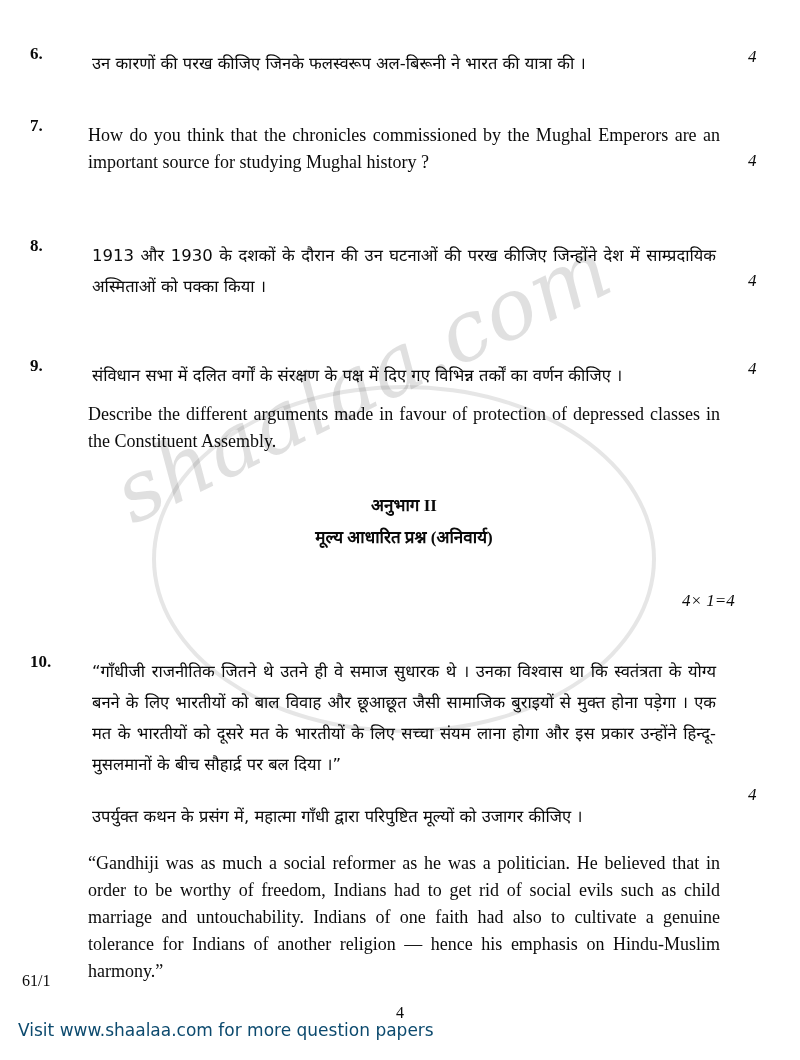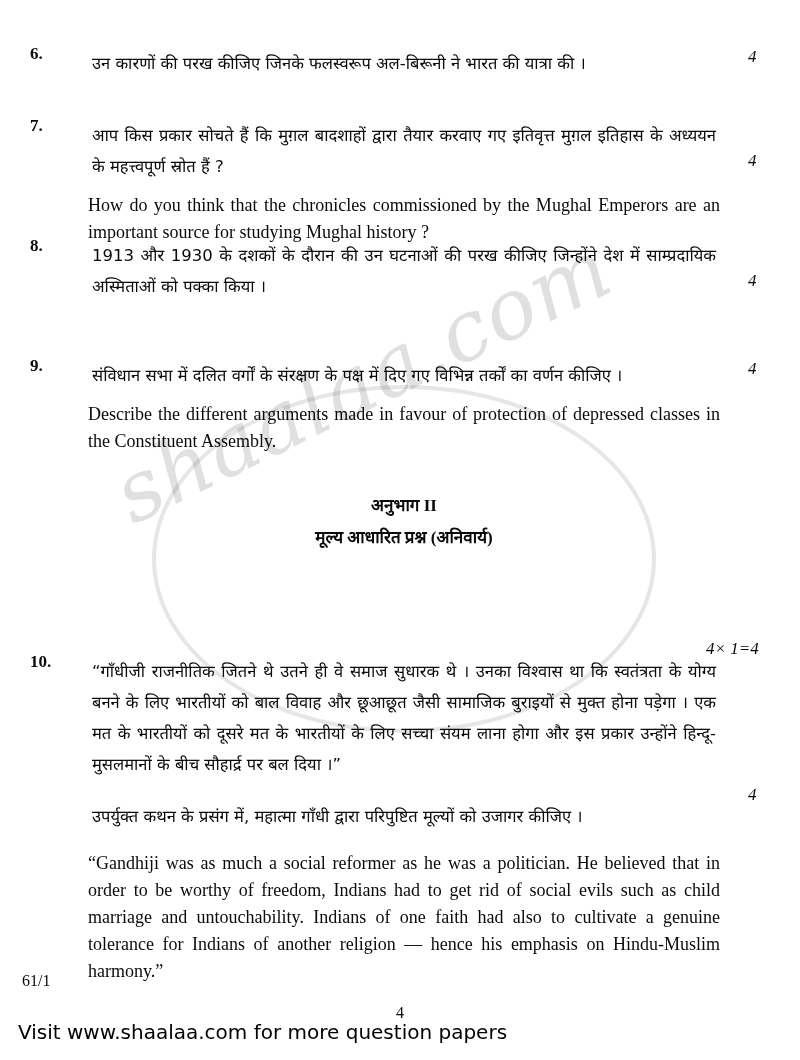--- a/index.html
+++ b/index.html
@@ -147,22 +147,22 @@
     width: 800px;
     text-align: center;
     font-family: "Liberation Serif", "DejaVu Serif", serif;
     font-size: 16px;
   }
   #footer-banner {
     position: absolute;
     left: 18px;
     top: 1020px;
     font-family: "DejaVu Sans", "Liberation Sans", sans-serif;
-    font-size: 20px;
-    color: #000000;
+    font-size: 17px;
+    color: #0c4a6e;
     white-space: nowrap;
     z-index: 5;
   }
 </style>
 </head>
 <body>
 
 <div id="page">
 
   <div id="watermark">
@@ -177,21 +177,20 @@
       <div class="qbody">
         <p class="hi nojust">उन कारणों की परख कीजिए जिनके फलस्वरूप अल-बिरूनी ने भारत की यात्रा की ।</p>
         <div class="gap-sm"></div>
       </div>
       <div class="marks" style="top:3px;">4</div>
     </div>
 
     <div class="qblock" style="top:116px;">
       <div class="qnum">7.</div>
       <div class="qbody">
-        <p class="hi">आप किस प्रकार सोचते हैं कि मुग़ल बादशाहों द्वारा तैयार करवाए गए इतिवृत्त मुग़ल इतिहास के अध्ययन के महत्त्वपूर्ण स्रोत हैं ?</p>
         <div class="gap-sm"></div>
         <p class="en">How do you think that the chronicles commissioned by the Mughal Emperors are an important source for studying Mughal history ?</p>
       </div>
       <div class="marks" style="top:35px;">4</div>
     </div>
 
     <div class="qblock" style="top:236px;">
       <div class="qnum">8.</div>
       <div class="qbody">
         <p class="hi">1913 और 1930 के दशकों के दौरान की उन घटनाओं की परख कीजिए जिन्होंने देश में साम्प्रदायिक अस्मिताओं को पक्का किया ।</p>
@@ -207,21 +206,21 @@
         <div class="gap-sm"></div>
         <p class="en">Describe the different arguments made in favour of protection of depressed classes in the Constituent Assembly.</p>
       </div>
       <div class="marks" style="top:3px;">4</div>
     </div>
 
     <div id="section-heading" style="top:490px;">
       <div class="sh-hi">अनुभाग II</div>
       <div class="sh-hi">मूल्य आधारित प्रश्न (अनिवार्य)</div>
     </div>
-    <div class="marks" style="top:591px; left:706px;margin-top:48px;">4× 1=4</div>
+    <div class="marks" style="top:591px; left:682px;">4× 1=4</div>
 
     <div class="qblock" style="top:652px;">
       <div class="qnum">10.</div>
       <div class="qbody">
         <p class="hi">“गाँधीजी राजनीतिक जितने थे उतने ही वे समाज सुधारक थे । उनका विश्वास था कि स्वतंत्रता के योग्य बनने के लिए भारतीयों को बाल विवाह और छूआछूत जैसी सामाजिक बुराइयों से मुक्त होना पड़ेगा । एक मत के भारतीयों को दूसरे मत के भारतीयों के लिए सच्चा संयम लाना होगा और इस प्रकार उन्होंने हिन्दू-मुसलमानों के बीच सौहार्द्र पर बल दिया ।”</p>
         <div style="height:13px;"></div>
         <p class="hi nojust">उपर्युक्त कथन के प्रसंग में, महात्मा गाँधी द्वारा परिपुष्टित मूल्यों को उजागर कीजिए ।</p>
         <div style="height:14px;"></div>
         <p class="en">“Gandhiji was as much a social reformer as he was a politician. He believed that in order to be worthy of freedom, Indians had to get rid of social evils such as child marriage and untouchability. Indians of one faith had also to cultivate a genuine tolerance for Indians of another religion — hence his emphasis on Hindu-Muslim harmony.”</p>
         <div style="height:12px;"></div>

